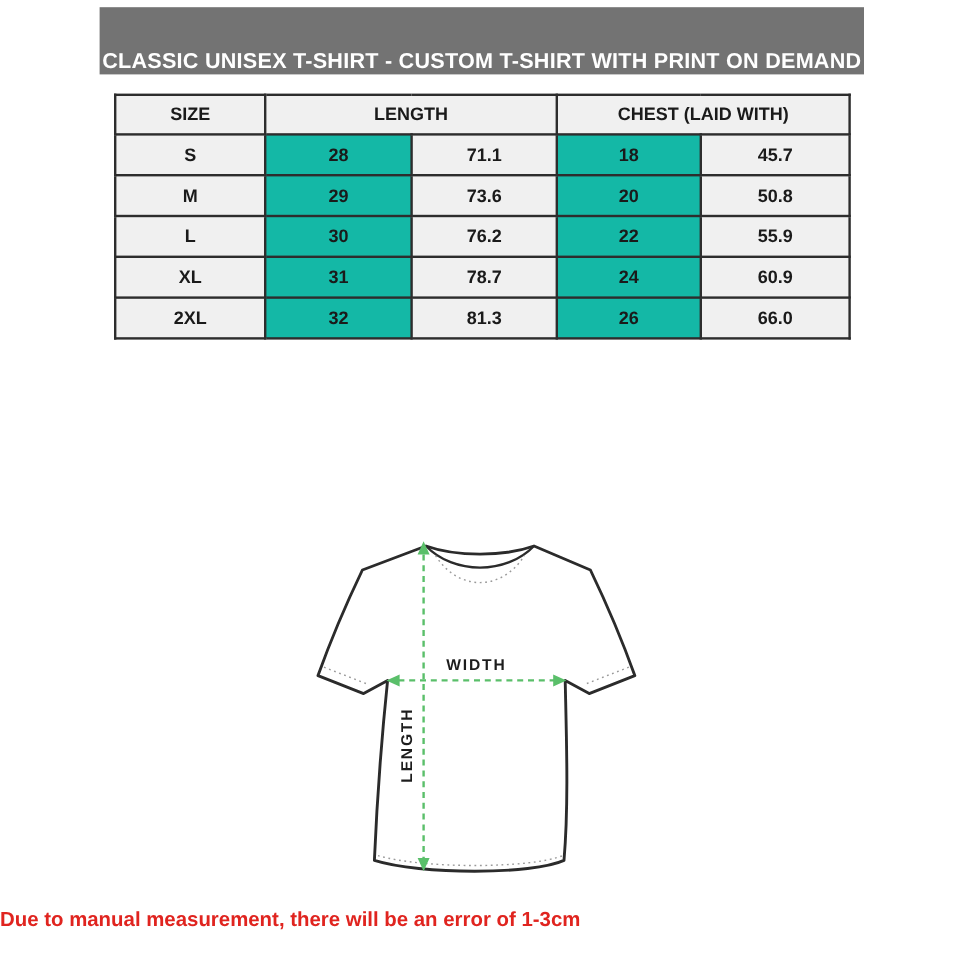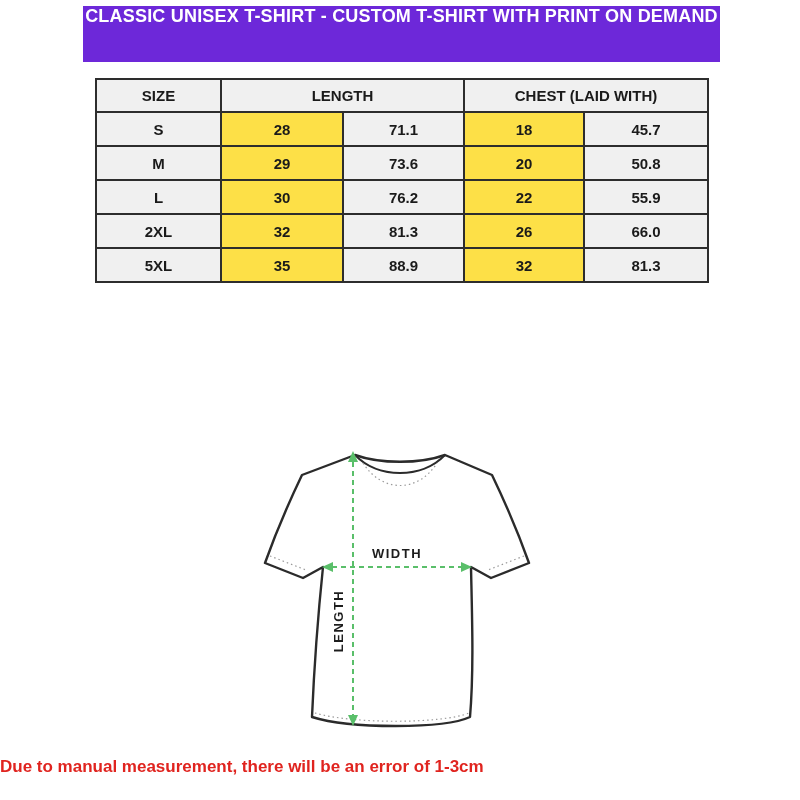--- a/index.html
+++ b/index.html
@@ -2,34 +2,34 @@
 <html><head>
 <meta charset="utf-8">
 <style>
   html,body{margin:0;padding:0;}
   body{
     width:800px;height:800px;background:#ffffff;position:relative;overflow:hidden;
     font-family:"Liberation Sans","DejaVu Sans",sans-serif;
   }
   .banner{
     position:absolute;left:83px;top:6px;width:637px;height:56px;
-    background:#6d28d9;color:#ffffff;
-    display:flex;align-items:flex-start;justify-content:center;
+    background:#737373;color:#ffffff;
+    display:flex;align-items:flex-end;justify-content:center;
     font-size:18px;font-weight:bold;letter-spacing:.2px;white-space:nowrap;
   }
   table.size-chart{
     position:absolute;left:95px;top:78px;width:612px;
     border-collapse:collapse;table-layout:fixed;padding-left:16px;
   }
   table.size-chart th,table.size-chart td{
     border:2px solid #2d2d2d;text-align:center;vertical-align:middle;
     font-size:15px;font-weight:bold;color:#1a1a1a;padding:0;
   }
   table.size-chart th{height:31px;background:#f0f0f0;}
-  table.size-chart td{height:32px;background:#fde047;}
+  table.size-chart td{height:32px;background:#14b8a6;}
   table.size-chart td.shade{background:#f0f0f0;}
   .tee-wrap{position:absolute;left:260px;top:445px;width:274px;height:292px;}
   .footer-note{
     position:absolute;left:0;top:757px;width:800px;text-align:left;
     font-size:17px;font-weight:bold;color:#e0241f;
   }
 </style>
 </head>
 <body>
 
@@ -68,32 +68,32 @@
       <td class="shade">50.8</td>
     </tr>
     <tr>
       <td class="shade">L</td>
       <td>30</td>
       <td class="shade">76.2</td>
       <td>22</td>
       <td class="shade">55.9</td>
     </tr>
     <tr>
+      <td class="shade">XL</td>
+      <td>31</td>
+      <td class="shade">78.7</td>
+      <td>24</td>
+      <td class="shade">60.9</td>
+    </tr>
+    <tr>
       <td class="shade">2XL</td>
       <td>32</td>
       <td class="shade">81.3</td>
       <td>26</td>
       <td class="shade">66.0</td>
-    </tr>
-    <tr>
-      <td class="shade">5XL</td>
-      <td>35</td>
-      <td class="shade">88.9</td>
-      <td>32</td>
-      <td class="shade">81.3</td>
     </tr>
   </tbody>
 </table>
 
 <div class="tee-wrap">
   <svg width="274" height="292" viewBox="0 0 274 292" xmlns="http://www.w3.org/2000/svg">
 
     <path d="M 95,10
          C 120,19 160,19 185,10
          L 232,30

